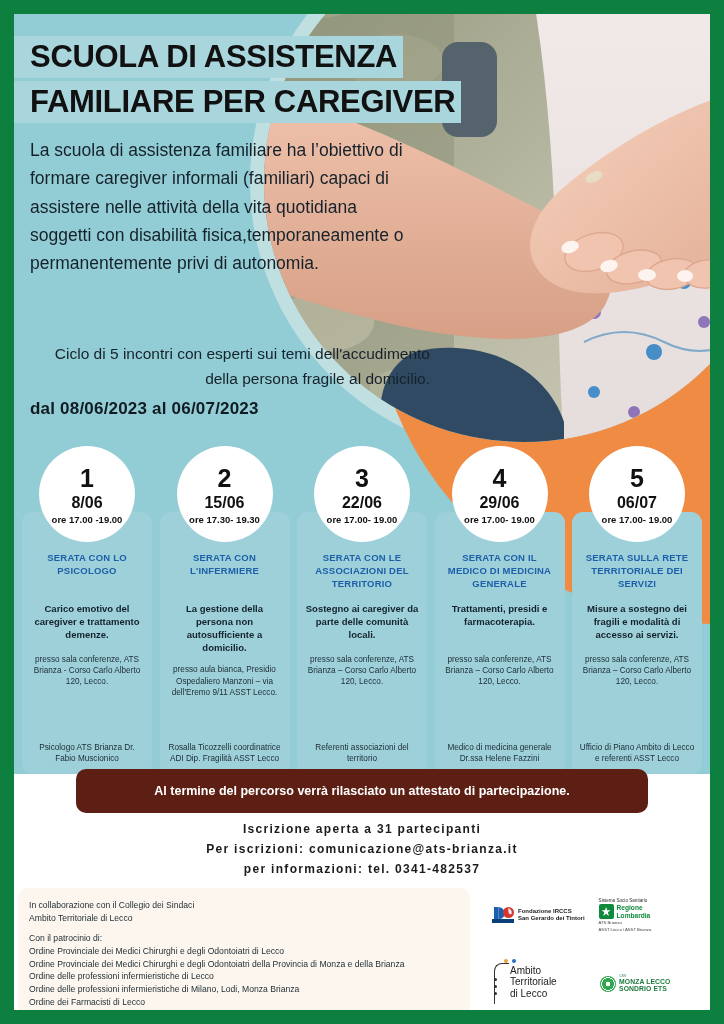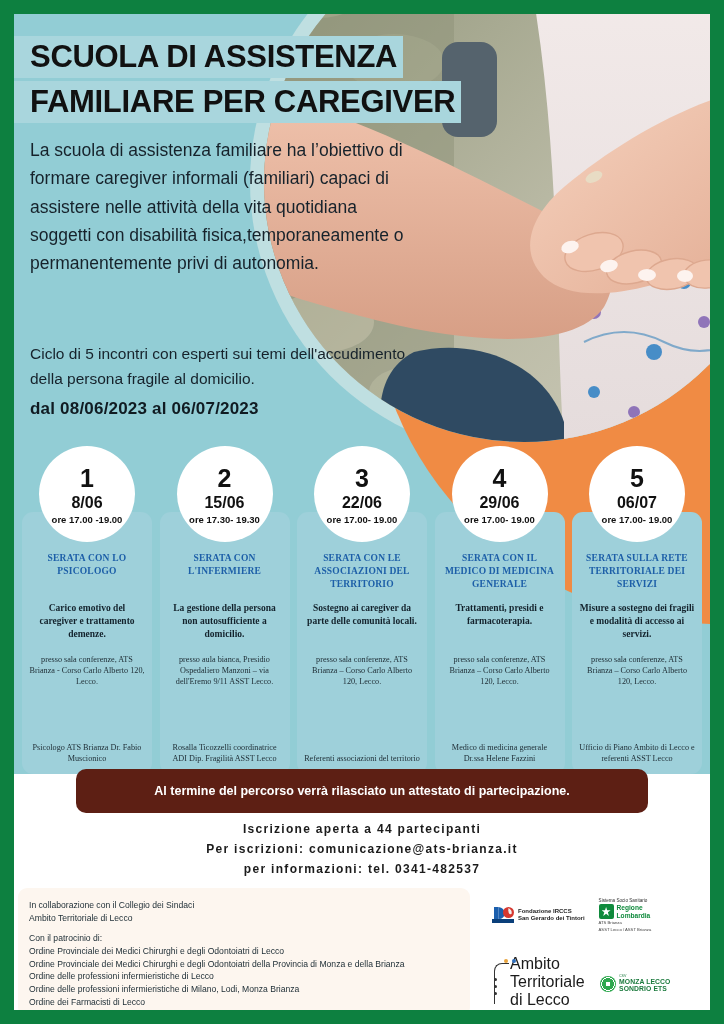--- a/index.html
+++ b/index.html
@@ -81,20 +81,21 @@
     color:#16222b;
     font-size:17.5px;
     line-height:1.62;
   }
   .ciclo{
     position:absolute;left:16px;top:328px;width:400px;
     z-index:8;
     color:#16222b;
     font-size:15.5px;
     line-height:1.6;
+    text-align:right;
   }
   .daterange{
     position:absolute;left:16px;top:385px;
     z-index:8;
     color:#101b22;
     font-size:17px;
     font-weight:bold;
     letter-spacing:.2px;
   }
   
@@ -123,21 +124,20 @@
   .c-time{font-size:9.5px;font-weight:bold;color:#111;line-height:1;margin-top:3px;}
   .card{
     position:absolute;left:0;top:66px;
     width:130px;height:262px;
     background:#9ed0da;
     border-radius:11px;
     box-sizing:border-box;
     padding:40px 7px 8px 7px;
     text-align:center;
     z-index:2;
-    font-family:Liberation Serif, serif;
   }
   .s-title{
     color:#1d5fa8;
     font-weight:bold;
     font-size:9.5px;
     line-height:1.35;
     letter-spacing:.2px;
     text-transform:uppercase;
     min-height:40px;
   }
@@ -250,21 +250,21 @@
   }
   .ambito-dots{position:absolute;left:2px;top:18px;}
   .ambito-dots i{display:block;width:3px;height:3px;border-radius:50%;background:#333;margin-bottom:4px;}
   .ambito-topdots{position:absolute;left:12px;top:-1px;display:flex;gap:4px;}
   .ambito-topdots i{width:4px;height:4px;border-radius:50%;display:block;}
   .ambito-arc{
     position:absolute;left:2px;top:3px;width:14px;height:40px;
     border-left:1.6px solid #333;border-top:1.6px solid #333;
     border-top-left-radius:8px;
   }
-  .ambito-txt{font-size:16px;line-height:1.12;color:#1b1b1b;margin-left:4px;}
+  .ambito-txt{font-size:10px;line-height:1.12;color:#1b1b1b;margin-left:4px;}
   .monza-mark{width:16px;height:16px;border-radius:50%;
      background:radial-gradient(circle,#ffffff 0 20%,#2fa84f 21% 52%,#ffffff 53% 60%,#2fa84f 61% 100%);
      flex:0 0 auto;}
   .monza-txt{font-size:6.8px;font-weight:bold;color:#1b7a3d;letter-spacing:.1px;line-height:1;}
   .monza-cn{font-size:3.6px;color:#1b7a3d;line-height:1;}
 </style>
 </head>
 <body>
 
 <div class="poster">
@@ -445,21 +445,21 @@
           <div class="c-date">06/07</div>
           <div class="c-time">ore 17.00- 19.00</div>
         </div>
       </div>
 
     </div>
 
     <div class="banner">Al termine del percorso verrà rilasciato un attestato di partecipazione.</div>
 
     <div class="reg">
-      <div>Iscrizione aperta a 44 partecipanti</div>
+      <div>Iscrizione aperta a 31 partecipanti</div>
       <div>Per iscrizioni: comunicazione@ats-brianza.it</div>
       <div>per informazioni: tel. 0341-482537</div>
     </div>
 
     <div class="footer-box">
       <div class="f-line">In collaborazione con il Collegio dei Sindaci</div>
       <div class="f-line">Ambito Territoriale di Lecco</div>
       <div class="f-gap"></div>
       <div class="f-line">Con il patrocinio di:</div>
       <div class="f-line">Ordine Provinciale dei Medici Chirurghi e degli Odontoiatri di Lecco</div>

